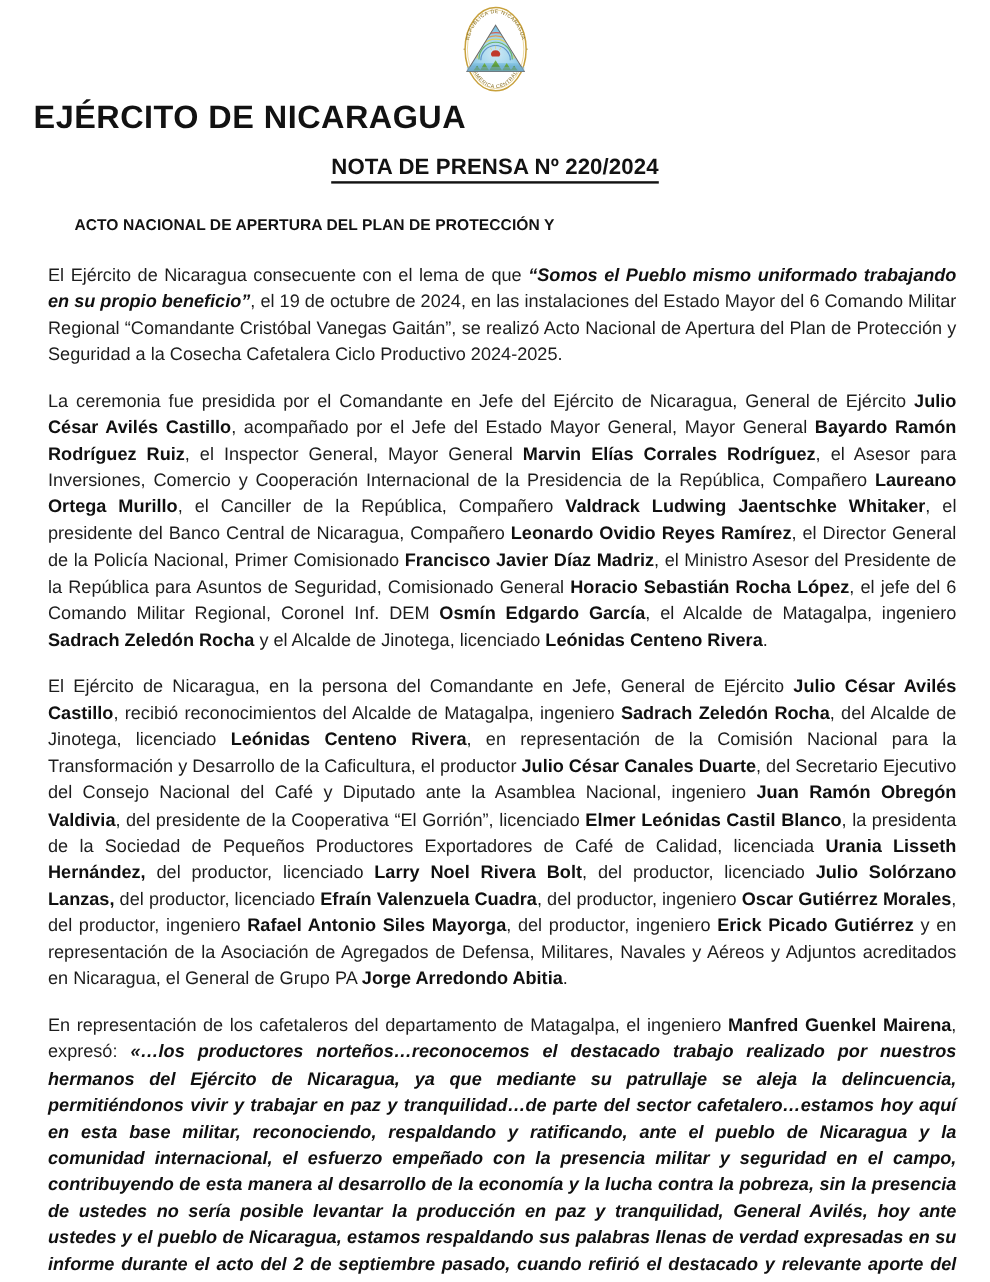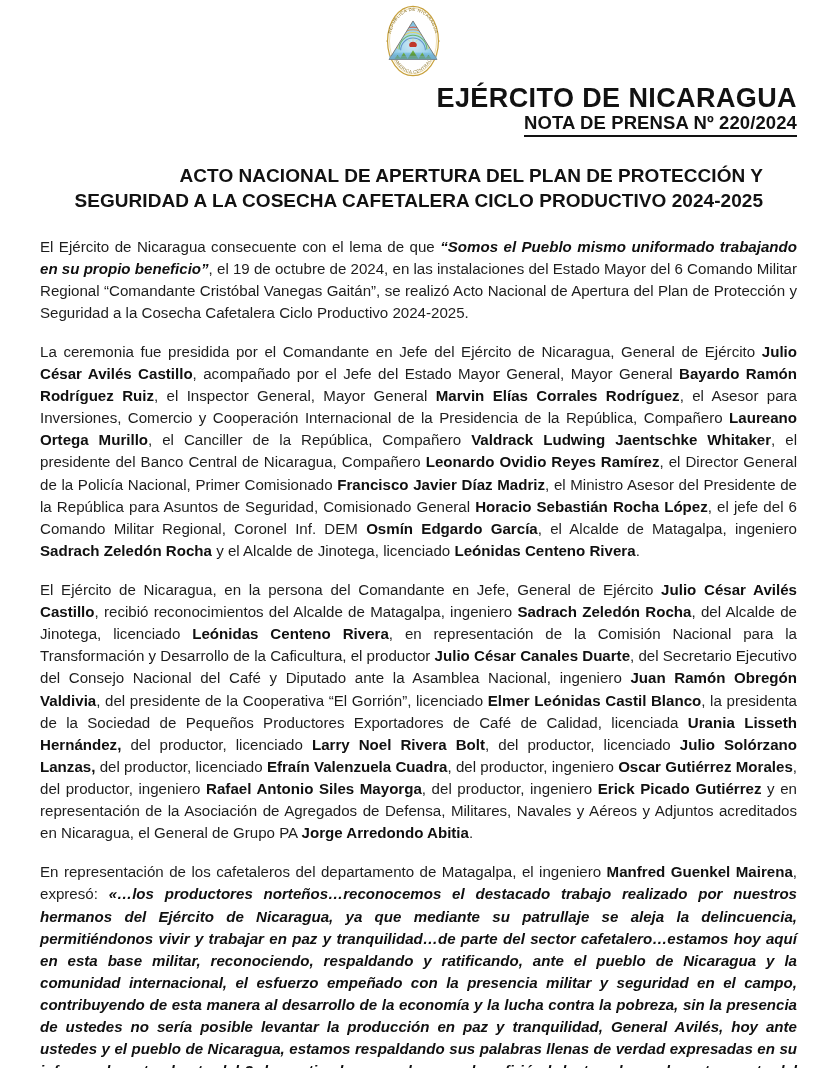--- a/index.html
+++ b/index.html
@@ -34,45 +34,45 @@
     box-sizing: border-box;
   }
   .emblem {
     width: 78px;
     height: 74px;
     display: block;
   }
 
   
   .org-title {
-    text-align: right;
+    text-align: left;
     font-size: 27px;
     font-weight: bold;
     letter-spacing: 0.4px;
     line-height: 1.05;
     margin: 6px 0 0 0;
     color: #121212;
   }
   .press-note-wrap {
-    text-align: right;
-    margin-top: 0;
+    text-align: center;
+    margin-top: 16px;
   }
   .press-note {
     display: inline-block;
     font-size: 18.5px;
     font-weight: bold;
     letter-spacing: 0.1px;
     border-bottom: 2px solid #121212;
     padding-bottom: 1px;
     color: #121212;
   }
 
   .subject {
-    text-align: right;
-    font-size: 19px;
+    text-align: left;
+    font-size: 13px;
     font-weight: bold;
     line-height: 1.32;
     margin: 26px 34px 0 34px;
     letter-spacing: 0.05px;
     color: #121212;
   }
 
   
   .body-text {
     margin-top: 22px;
@@ -167,21 +167,20 @@
   </div>
 
   <div class="org-title">EJÉRCITO DE NICARAGUA</div>
 
   <div class="press-note-wrap">
     <span class="press-note">NOTA DE PRENSA Nº 220/2024</span>
   </div>
 
   <div class="subject">
     <span>ACTO NACIONAL DE APERTURA DEL PLAN DE PROTECCIÓN Y</span><br>
-    <span>SEGURIDAD A LA COSECHA CAFETALERA CICLO PRODUCTIVO 2024-2025</span>
   </div>
 
   <div class="body-text">
 
     <p class="para"><span>El Ejército de Nicaragua consecuente con el lema de que </span><span class="bi">“Somos el Pueblo mismo uniformado trabajando en su propio beneficio”</span><span>, el 19 de octubre de 2024, en las instalaciones del Estado Mayor del 6 Comando Militar Regional “Comandante Cristóbal Vanegas Gaitán”, se realizó Acto Nacional de Apertura del Plan de Protección y Seguridad a la Cosecha Cafetalera Ciclo Productivo 2024-2025.</span></p>
 
     <p class="para"><span>La ceremonia fue presidida por el Comandante en Jefe del Ejército de Nicaragua, General de Ejército </span><b>Julio César Avilés Castillo</b><span>, acompañado por el Jefe del Estado Mayor General, Mayor General </span><b>Bayardo Ramón Rodríguez Ruiz</b><span>, el Inspector General, Mayor General </span><b>Marvin Elías Corrales Rodríguez</b><span>, el Asesor para Inversiones, Comercio y Cooperación Internacional de la Presidencia de la República, Compañero </span><b>Laureano Ortega Murillo</b><span>,  el Canciller de la República, Compañero </span><b>Valdrack Ludwing Jaentschke Whitaker</b><span>, el presidente del Banco Central de Nicaragua, Compañero </span><b>Leonardo Ovidio Reyes Ramírez</b><span>, el Director General de la Policía Nacional, Primer Comisionado </span><b>Francisco Javier Díaz Madriz</b><span>, el Ministro Asesor del Presidente de la República para Asuntos de Seguridad, Comisionado General </span><b>Horacio Sebastián Rocha López</b><span>,  el jefe del 6 Comando Militar Regional, Coronel Inf. DEM </span><b>Osmín Edgardo García</b><span>, el Alcalde de Matagalpa, ingeniero </span><b>Sadrach Zeledón Rocha</b><span> y el Alcalde de Jinotega, licenciado </span><b>Leónidas Centeno Rivera</b><span>.</span></p>
 
     <p class="para"><span>El Ejército de Nicaragua, en la persona del Comandante en Jefe, General de Ejército </span><b>Julio César Avilés Castillo</b><span>, recibió reconocimientos del Alcalde de Matagalpa, ingeniero </span><b>Sadrach Zeledón Rocha</b><span>, del Alcalde de Jinotega, licenciado </span><b>Leónidas Centeno Rivera</b><span>, en representación de la Comisión Nacional para la Transformación y Desarrollo de la Caficultura, el productor </span><b>Julio César Canales Duarte</b><span>, del Secretario Ejecutivo del Consejo Nacional del Café y Diputado ante la Asamblea Nacional, ingeniero </span><b>Juan Ramón Obregón Valdivia</b><span>, del presidente de la Cooperativa “El Gorrión”, licenciado </span><b>Elmer Leónidas Castil Blanco</b><span>, la presidenta de la Sociedad de Pequeños Productores Exportadores de Café de Calidad, licenciada </span><b>Urania Lisseth Hernández,</b><span> del productor, licenciado </span><b>Larry Noel Rivera Bolt</b><span>, del productor, licenciado </span><b>Julio Solórzano Lanzas,</b><span> del productor, licenciado </span><b>Efraín Valenzuela Cuadra</b><span>, del productor, ingeniero </span><b>Oscar Gutiérrez Morales</b><span>, del productor, ingeniero </span><b>Rafael Antonio Siles Mayorga</b><span>, del productor, ingeniero </span><b>Erick Picado Gutiérrez</b><span> y en representación de la Asociación de Agregados de Defensa, Militares, Navales y Aéreos y Adjuntos acreditados en Nicaragua, el General de Grupo PA </span><b>Jorge Arredondo Abitia</b><span>.</span></p>
 

